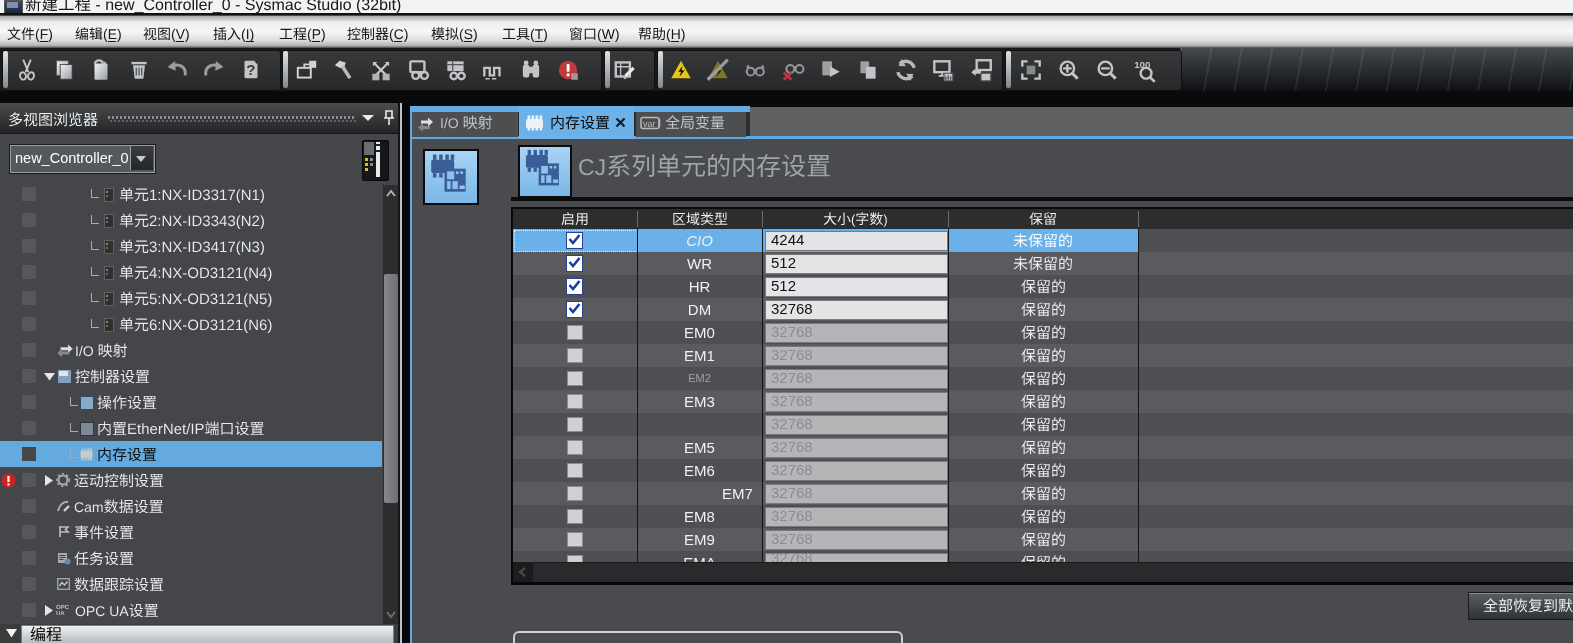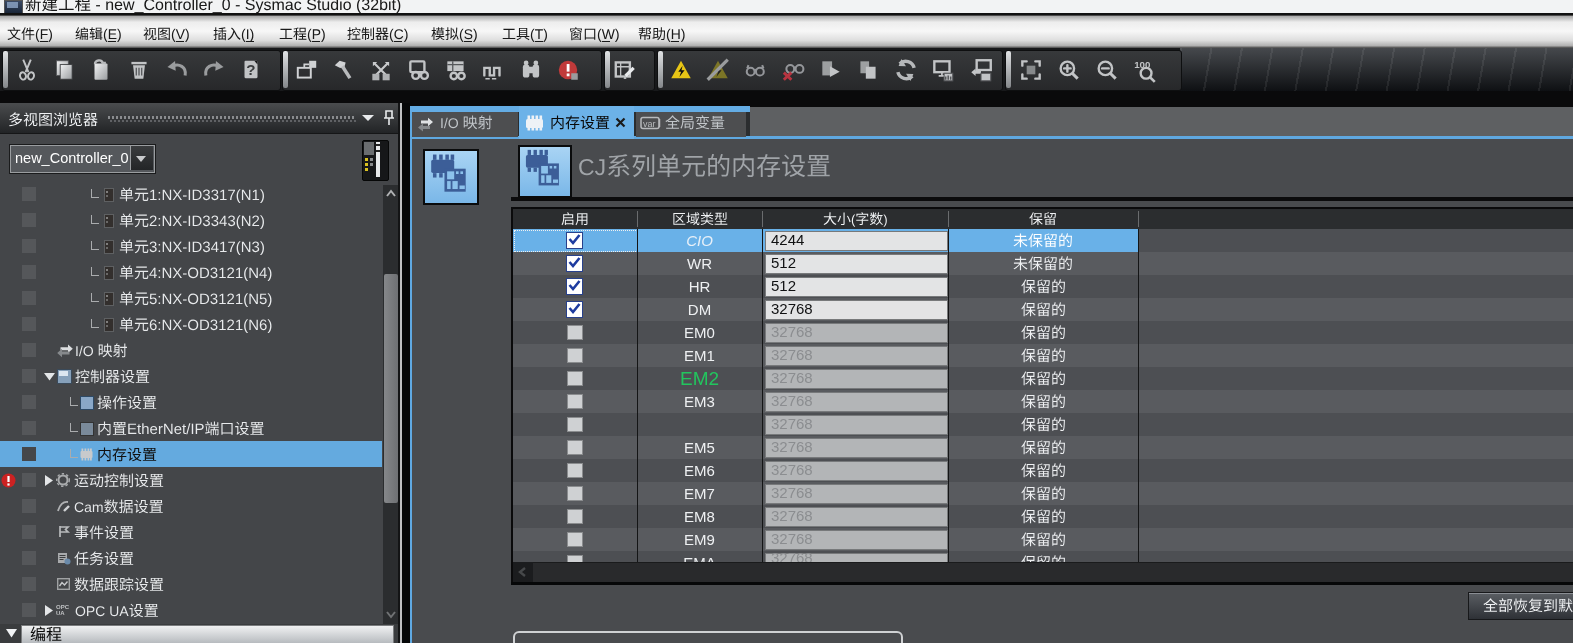--- a/index.html
+++ b/index.html
@@ -1079,21 +1079,21 @@
     <div style="position:absolute;left:771px;top:346px;width:170px;height:18px;font-size:15px;color:#8b8d90;text-align:left;line-height:18px;">32768</div>
     <svg class="tx " style="left:1020.5px;top:361.0px" width="2" height="2">
       <g fill="#eef0f2">
         <use href="#n4FDD" transform="translate(0.0 0) scale(0.150)"></use>
         <use href="#n7559" transform="translate(15.0 0) scale(0.150)"></use>
         <use href="#n7684" transform="translate(30.0 0) scale(0.150)"></use>
       </g>
     </svg>
     <div class="" style="left:513px;top:367px;width:1060px;height:23px;background:#4d4f53"></div>
     <div class="" style="left:567px;top:371px;width:14px;height:13px;background:#cfd1d3;border:1px solid #8a8c8e"></div>
-    <div style="position:absolute;left:637px;top:367px;width:125px;height:23px;font-size:19px;color:#22c55e;text-align:center;line-height:23px;">EM2</div>
+    <div style="position:absolute;left:637px;top:367px;width:125px;height:23px;font-size:11px;color:#a3a3a3;text-align:center;line-height:23px;">EM2</div>
     <div class="" style="left:765px;top:369px;width:181px;height:18px;background:#b3b5b7;border:1px solid #77797b"></div>
     <div style="position:absolute;left:771px;top:369px;width:170px;height:18px;font-size:15px;color:#8b8d90;text-align:left;line-height:18px;">32768</div>
     <svg class="tx " style="left:1020.5px;top:384.0px" width="2" height="2">
       <g fill="#eef0f2">
         <use href="#n4FDD" transform="translate(0.0 0) scale(0.150)"></use>
         <use href="#n7559" transform="translate(15.0 0) scale(0.150)"></use>
         <use href="#n7684" transform="translate(30.0 0) scale(0.150)"></use>
       </g>
     </svg>
     <div class="" style="left:513px;top:390px;width:1060px;height:23px;background:#595b5f"></div>
@@ -1139,21 +1139,21 @@
     <div style="position:absolute;left:771px;top:461px;width:170px;height:18px;font-size:15px;color:#8b8d90;text-align:left;line-height:18px;">32768</div>
     <svg class="tx " style="left:1020.5px;top:476.0px" width="2" height="2">
       <g fill="#eef0f2">
         <use href="#n4FDD" transform="translate(0.0 0) scale(0.150)"></use>
         <use href="#n7559" transform="translate(15.0 0) scale(0.150)"></use>
         <use href="#n7684" transform="translate(30.0 0) scale(0.150)"></use>
       </g>
     </svg>
     <div class="" style="left:513px;top:482px;width:1060px;height:23px;background:#595b5f"></div>
     <div class="" style="left:567px;top:486px;width:14px;height:13px;background:#cfd1d3;border:1px solid #8a8c8e"></div>
-    <div style="position:absolute;left:637px;top:482px;width:125px;height:23px;font-size:15px;color:#eef0f2;text-align:center;line-height:23px;">EM7</div>
+    <div style="position:absolute;left:637px;top:482px;width:125px;height:23px;font-size:15px;color:#eef0f2;text-align:center;line-height:23px;padding-left:38px;">EM7</div>
     <div class="" style="left:765px;top:484px;width:181px;height:18px;background:#b3b5b7;border:1px solid #77797b"></div>
     <div style="position:absolute;left:771px;top:484px;width:170px;height:18px;font-size:15px;color:#8b8d90;text-align:left;line-height:18px;">32768</div>
     <svg class="tx " style="left:1020.5px;top:499.0px" width="2" height="2">
       <g fill="#eef0f2">
         <use href="#n4FDD" transform="translate(0.0 0) scale(0.150)"></use>
         <use href="#n7559" transform="translate(15.0 0) scale(0.150)"></use>
         <use href="#n7684" transform="translate(30.0 0) scale(0.150)"></use>
       </g>
     </svg>
     <div class="" style="left:513px;top:505px;width:1060px;height:23px;background:#4d4f53"></div>

